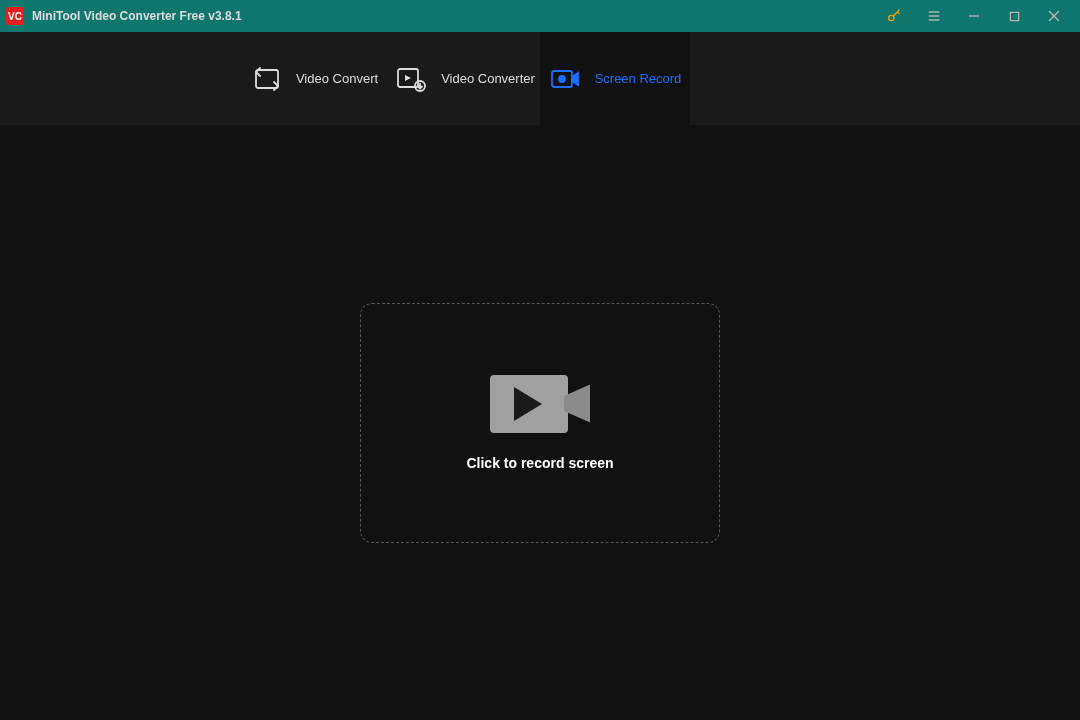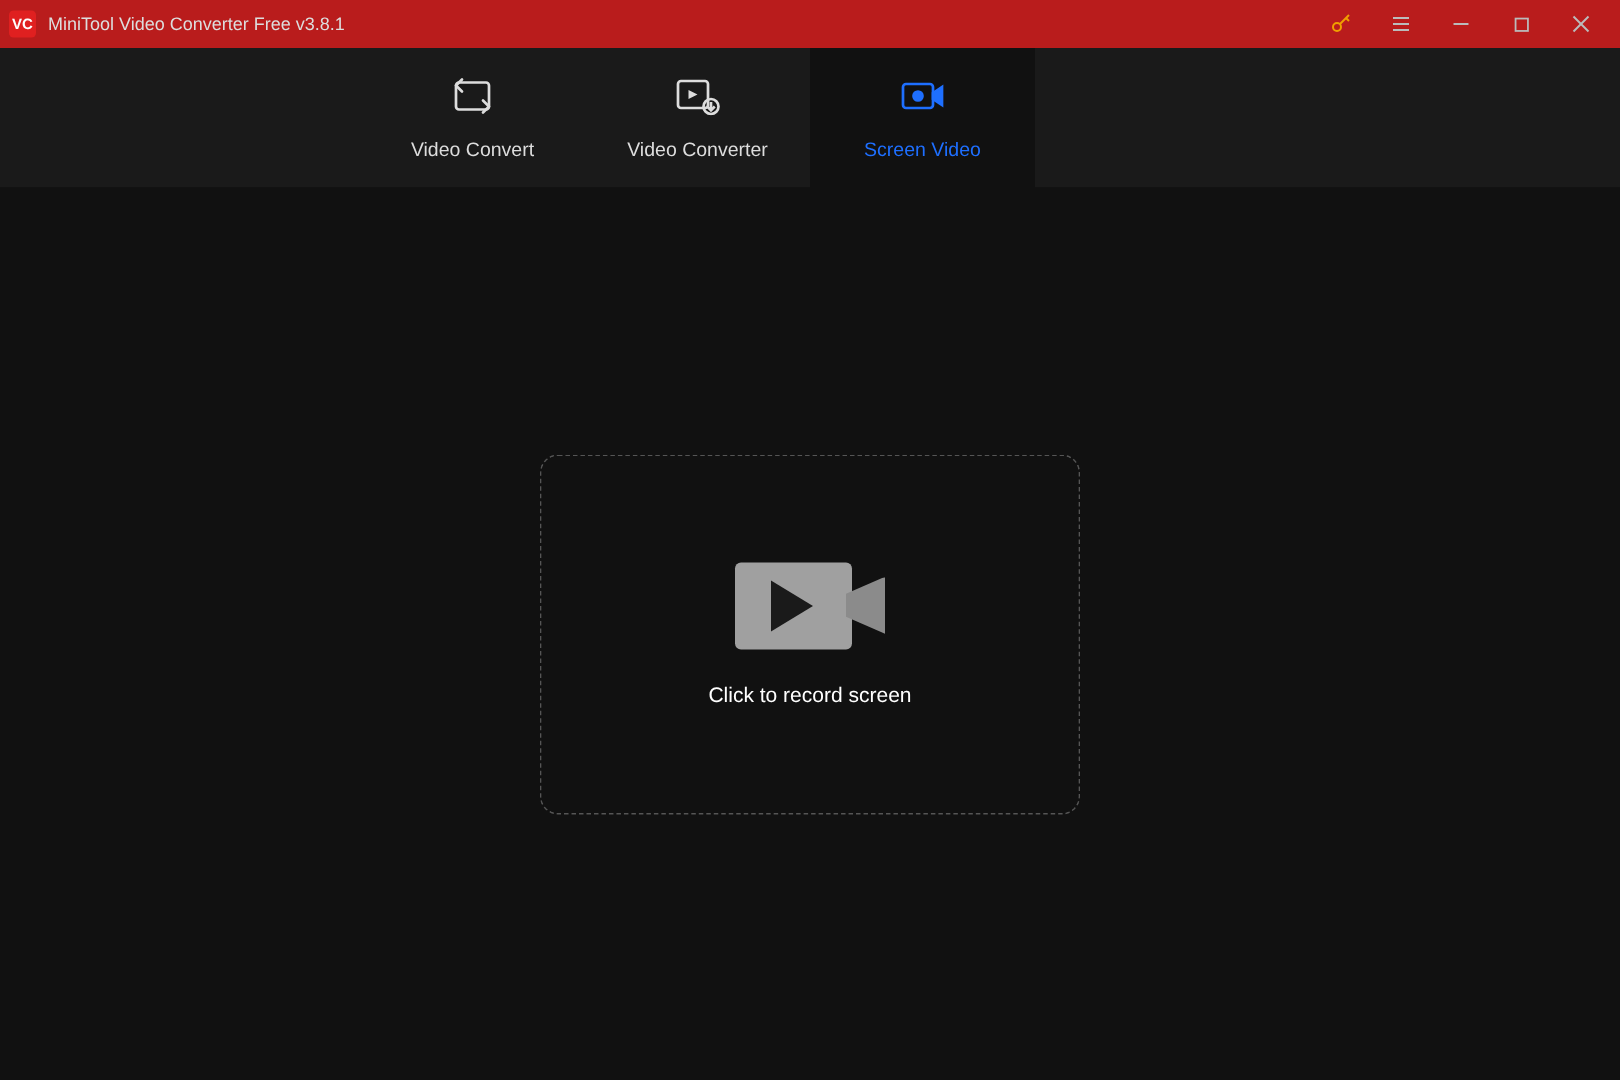--- a/index.html
+++ b/index.html
@@ -6,42 +6,42 @@
   html, body {
     width: 1080px;
     height: 720px;
     background: #0f0f0f;
     font-family: "Segoe UI", Arial, sans-serif;
     color: #e0e0e0;
     overflow: hidden;
   }
   .titlebar {
     height: 32px;
-    background: #b91c1c;
+    background: #0f766e;
     display: flex;
     align-items: center;
     padding: 0 6px 0 6px;
   }
   .logo {
     width: 18px;
     height: 18px;
     background: #e02020;
     border-radius: 3px;
     display: flex;
     align-items: center;
     justify-content: center;
     color: #fff;
     font-size: 10px;
     font-weight: bold;
     margin-right: 8px;
   }
   .title {
     font-size: 12px;
     color: #ddd;
-    font-weight: 400;
+    font-weight: 700;
     flex: 0 0 auto;
   }
   .title-spacer { flex: 1; }
   .winbtn {
     width: 40px;
     height: 32px;
     display: flex;
     align-items: center;
     justify-content: center;
     color: #bbb;
@@ -51,21 +51,20 @@
   .tabbar {
     height: 93px;
     background: #1a1a1a;
     display: flex;
     align-items: stretch;
   }
   .tab-offset { width: 240px; }
   .tab {
     width: 150px;
     display: flex;
-    flex-direction: column;
     align-items: center;
     justify-content: center;
     gap: 14px;
     cursor: pointer;
     color: #ddd;
   }
   .tab .icon-wrap {
     height: 28px;
     display: flex;
     align-items: center;
@@ -132,21 +131,21 @@
     left: 24px;
     top: 12px;
     width: 0;
     height: 0;
     border-left: 28px solid #1a1a1a;
     border-top: 17px solid transparent;
     border-bottom: 17px solid transparent;
   }
   .drop-label {
     font-size: 14px;
-    font-weight: 400;
+    font-weight: 700;
     color: #fff;
   }
   svg { display: block; }
 </style>
 </head>
 <body>
 
 <div class="titlebar">
   <div class="logo">VC</div>
   <div class="title">MiniTool Video Converter Free v3.8.1</div>
@@ -211,21 +210,21 @@
   </div>
 
   <div class="tab active">
     <div class="icon-wrap">
       <svg width="32" height="24" viewBox="0 0 32 24" fill="none" stroke="#1e6fff" stroke-width="1.8">
         <rect x="3" y="4" width="20" height="16" rx="2"></rect>
         <circle cx="13" cy="12" r="3" fill="#1e6fff" stroke="none"></circle>
         <path d="M23 10 L29 6 L29 18 L23 14 Z" fill="#1e6fff" stroke="none"></path>
       </svg>
     </div>
-    <div class="tab-label">Screen Video</div>
+    <div class="tab-label">Screen Record</div>
   </div>
 
 </div>
 
 <div class="main">
   <div class="drop-area">
     <div class="camera">
       <div class="body"></div>
       <div class="lens"></div>
       <div class="play"></div>

